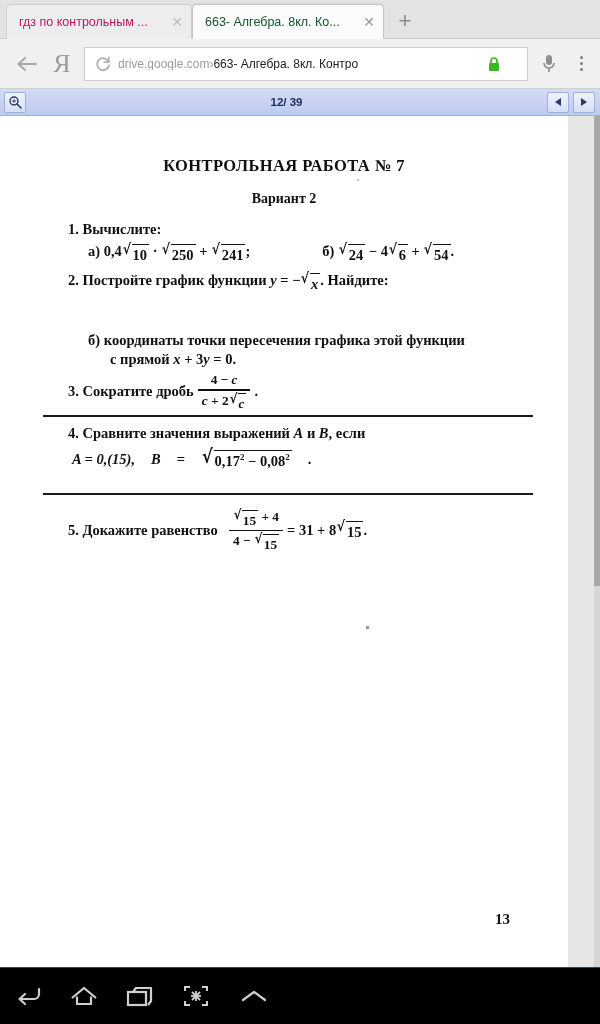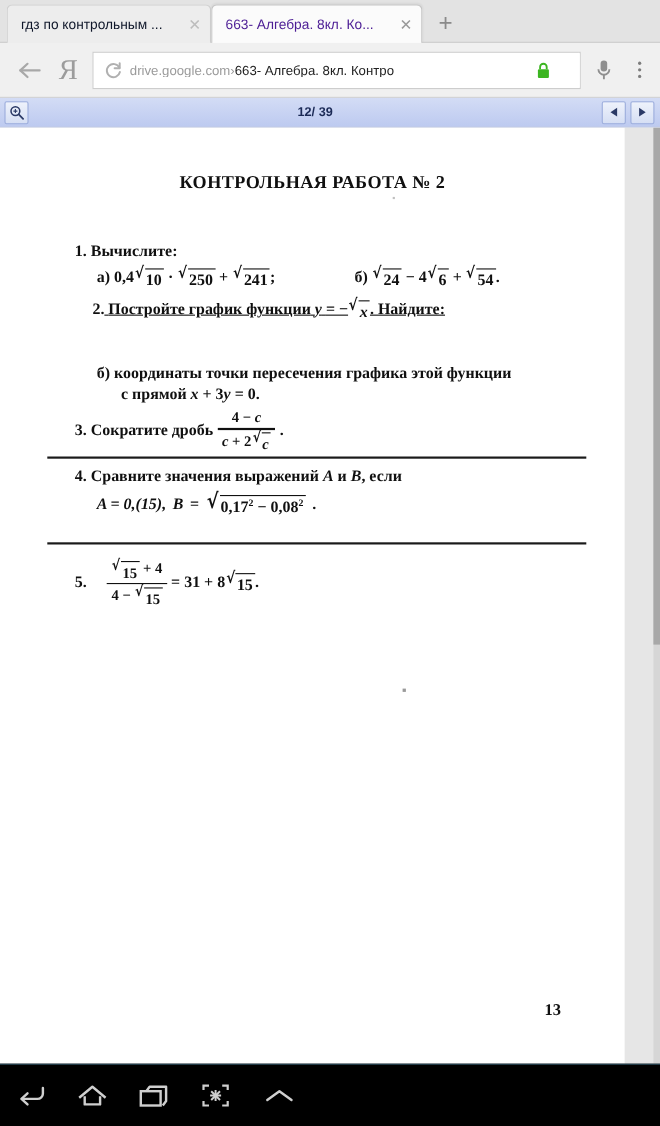--- a/index.html
+++ b/index.html
@@ -30,24 +30,24 @@
     border: 1px solid #cfcfcf; border-bottom: none;
   }
   .tab.active {
     left: 192px; width: 192px;
     background: #fbfbfb;
     border: 1px solid #c4c4c4; border-bottom: none;
     box-shadow: 0 -1px 2px rgba(0,0,0,.06);
   }
   .tab-title {
     flex: 1 1 auto;
-    font-size: 12.5px; color: #4c1d95;
+    font-size: 12.5px; color: #14532d;
     white-space: nowrap; overflow: hidden;
   }
-  .tab.inactive .tab-title { color: #0f172a; }
+  .tab.inactive .tab-title { color: #be185d; }
   .tab-close {
     flex: 0 0 auto; width: 20px; height: 20px;
     display: flex; align-items: center; justify-content: center;
     font-size: 14px; color: #9a9a9a; line-height: 1;
   }
   .tab.inactive .tab-close { color: #bdbdbd; }
   .newtab {
     position: absolute; left: 390px; top: 7px;
     width: 30px; height: 28px;
     display: flex; align-items: center; justify-content: center;
@@ -166,27 +166,27 @@
     font-size: 14px; font-weight: bold;
   }
   .prob { position: absolute; font-size: 14.5px; font-weight: bold; line-height: 1.28; }
   .prob .num { display: inline-block; }
   .sub { margin-left: 22px; display: block; }
 
   .p1 { left: 68px; top: 104px; width: 480px; }
   .p1-line2 { left: 88px; top: 126px; width: 470px; display: flex; align-items: baseline; }
   .p1-b { margin-left: 72px; }
 
-  .p2 { left: 84px; top: 155px; width: 480px; text-decoration: underline; }
+  .p2 { left: 68px; top: 155px; width: 480px; }
   .p2-a { left: 88px; top: 177px; width: 460px; }
   .p2-b { left: 88px; top: 215px; width: 470px; }
 
   .p3 { left: 68px; top: 255px; display: flex; align-items: center; }
   .p4 { left: 68px; top: 308px; width: 470px; }
-  .p4-line2 { left: 88px; top: 332px; display: flex; align-items: center; gap: 6px; }
+  .p4-line2 { left: 72px; top: 332px; display: flex; align-items: center; gap: 16px; }
   .p5 { left: 68px; top: 392px; display: flex; align-items: center; }
 
   .rule {
     position: absolute; left: 43px; width: 490px; height: 2px;
     background: #1a1a1a;
   }
   .rule-top { top: 299px; }
   .rule-bottom { top: 377px; }
 
   .pagenum {
@@ -327,22 +327,23 @@
       <div class="pdf-btn">
           <span class="tri-right"></span>
         </div>
     </div>
   </div>
 
   <div class="viewport">
     <div class="page">
       <div class="doc">
 
-        <div class="doc-title">КОНТРОЛЬНАЯ РАБОТА № 2</div>
+        <div class="doc-title">КОНТРОЛЬНАЯ РАБОТА № 7</div>
         <div class="speck2"></div>
+        <div class="doc-variant">Вариант 2</div>
 
         <div class="prob p1">
           <span class="num">1.</span>
           <span>Вычислите:</span>
         </div>
         <div class="prob p1-line2">
           <span>
             <span>а)</span>
             <span>0,4</span><span class="sqrt">
                 <span class="rad radsym">√</span>
@@ -428,21 +429,21 @@
           <span>=</span>
           <span class="sqrt">
               <span class="rad radsym" style="font-size:1.3em">√</span>
               <span class="rnd"><span>0,17</span><sup>2</sup> <span>− </span><span>0,08</span><sup>2</sup></span>
             </span>
             <span>.</span>
         </div>
 
         <div class="prob p5">
           <span class="num">5.</span>&nbsp;
-          &nbsp;&nbsp;
+          <span>Докажите равенство</span>&nbsp;&nbsp;
           <span class="frac">
             <span class="top"><span class="sqrt">
                   <span class="rad radsym">√</span>
                   <span class="rnd">15</span>
                 </span><span> + 4</span></span>
             <span class="bar"></span>
             <span class="bot"><span>4 − </span><span class="sqrt">
                   <span class="rad radsym">√</span>
                   <span class="rnd">15</span>
                 </span></span>

